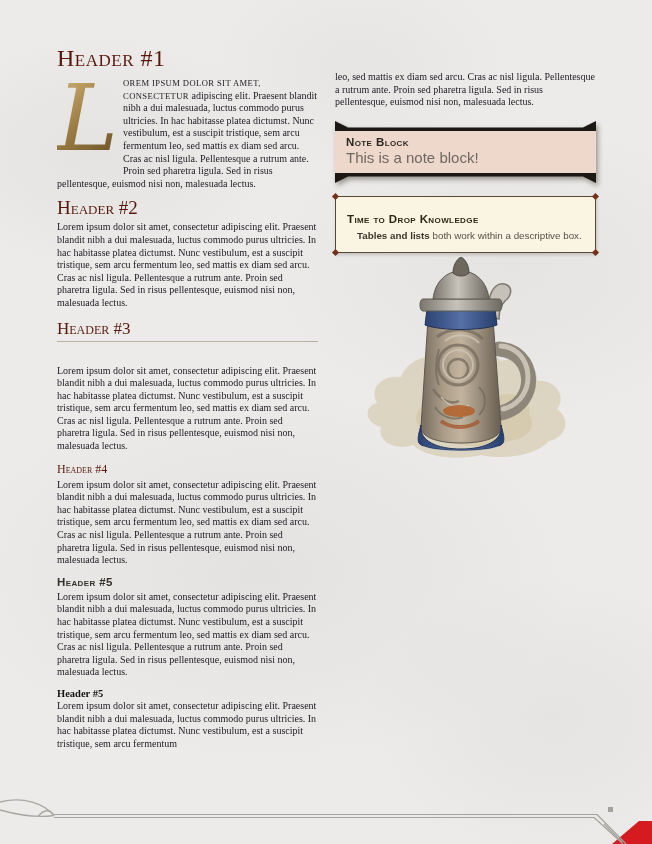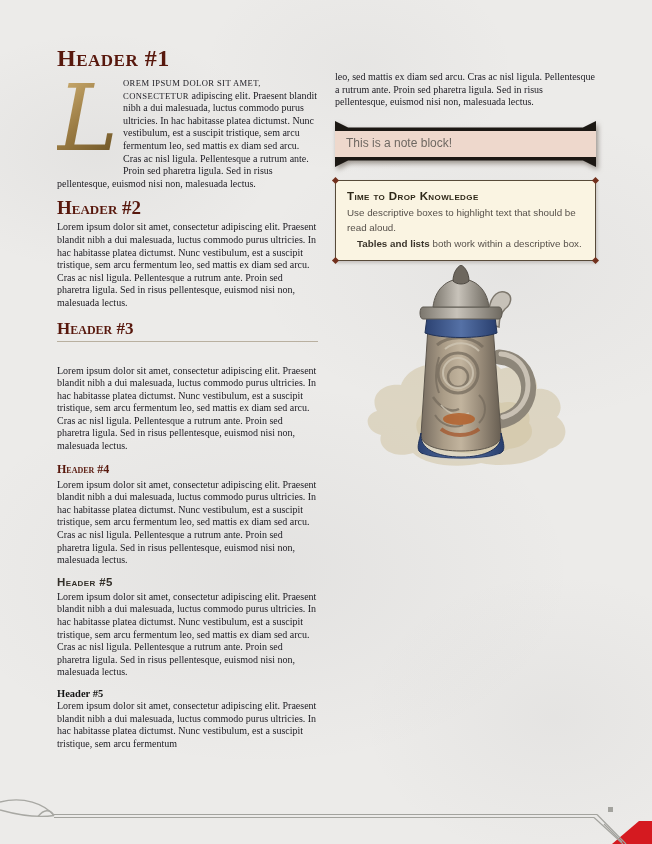--- a/index.html
+++ b/index.html
@@ -18,21 +18,21 @@
     color:#1c1b22;
   }
   .columns{
     position:absolute; left:57px; top:45px; width:540px;
     display:flex; gap:17px;
   }
   .col{width:261px; flex:0 0 261px;}
   .col-right{padding-top:26px;}
 
   
-  h1,h2,h3,h4{font-variant:small-caps; color:#58180d; margin:0; font-weight:700; font-family:"Liberation Serif",serif;}
+  h1,h2,h3,h4{font-variant:small-caps; color:#58180d; margin:0; font-weight:400; font-family:"Liberation Serif",serif;}
   h1{font-size:24px; letter-spacing:.5px; margin-bottom:5px;}
   h2{font-size:19px; margin-top:0; margin-bottom:2px;}
   h3{font-size:17px; margin-top:2px; margin-bottom:23px; padding-bottom:2px; border-bottom:1.5px solid #b9b0a0;}
   h4{font-size:12px; margin-top:2px; margin-bottom:2px;}
   .h5-caps{font-family:"Liberation Sans",sans-serif; font-variant:small-caps; font-weight:600;
     font-size:11.5px; color:#332f29; letter-spacing:.4px; margin:2px 0 3px 0;}
   .h6-bold{font-size:10.5px; font-weight:700; color:#141414; margin:2px 0 1px 0;}
 
   
   .body-text{font-size:10px; line-height:12.6px; margin:0 0 9px 0; text-align:left;}
@@ -55,27 +55,27 @@
   .note-block{
     position:relative; margin:12px 0 13px 0;
     filter:drop-shadow(2px 3px 2.5px rgba(90,78,68,.55));
   }
   .note-bar{display:block; width:100%; height:10px;}
   .note-bar polygon{fill:#1c1814;}
   .note-bar.bottom{transform:scaleY(-1);}
   .note-body{background:#eed8cc; padding:5px 11px 7px 11px;}
   .note-title{font-family:"Liberation Sans",sans-serif; font-variant:small-caps; font-weight:700;
     font-size:11.5px; color:#2c2722; letter-spacing:.4px; margin:0 0 1px 0;}
-  .note-text{font-family:"Liberation Sans",sans-serif; font-size:12px; color:#6e6862; margin:0;}
+  .note-text{font-family:"Liberation Sans",sans-serif; font-size:15px; color:#6e6862; margin:0;}
 
   
   .descriptive-box{
     position:relative; margin:0 0 4px 0;
     background:#faf4e2; border:1px solid #574a39;
-    padding:9px 11px 9px 11px;
+    padding:16px 11px 9px 11px;
     box-shadow:1px 2px 3px rgba(90,80,70,.25);
   }
   .corner-dot{position:absolute; width:5px; height:5px; background:#72301d; transform:rotate(45deg);}
   .corner-dot.tl{top:-3px; left:-3px;}
   .corner-dot.tr{top:-3px; right:-3px;}
   .corner-dot.bl{bottom:-3px; left:-3px;}
   .corner-dot.br{bottom:-3px; right:-3px;}
   .desc-title{font-family:"Liberation Sans",sans-serif; font-variant:small-caps; font-weight:700;
     font-size:11.5px; color:#2e2718; letter-spacing:.4px; margin:0 0 3px 0;}
   .desc-text{font-family:"Liberation Sans",sans-serif; font-size:9.8px; line-height:15px; color:#56504a; margin:0;}
@@ -124,34 +124,34 @@
 
     <div class="col col-right">
 
       <p class="body-text">leo, sed mattis ex diam sed arcu. Cras ac nisl ligula. Pellentesque a rutrum ante. Proin sed pharetra ligula. Sed in risus pellentesque, euismod nisi non, malesuada lectus.</p>
 
       <div class="note-block">
         <svg class="note-bar top" viewBox="0 0 100 10" preserveAspectRatio="none" aria-hidden="true">
           <polygon points="0,0 5,6.5 95,6.5 100,0 100,10 0,10"></polygon>
         </svg>
         <div class="note-body">
+          <div class="note-title">Note Block</div>
           <p class="note-text">This is a note block!</p>
         </div>
         <svg class="note-bar bottom" viewBox="0 0 100 10" preserveAspectRatio="none" aria-hidden="true">
           <polygon points="0,0 5,6.5 95,6.5 100,0 100,10 0,10"></polygon>
         </svg>
       </div>
 
       <div class="descriptive-box">
         <span class="corner-dot tl"></span>
         <span class="corner-dot tr"></span>
         <span class="corner-dot bl"></span>
         <span class="corner-dot br"></span>
         <div class="desc-title">Time to Drop Knowledge</div>
-        <p class="desc-text">Use descriptive boxes to highlight text that should be read aloud.</p>
         <p class="desc-text indent"><span class="desc-bold">Tables and lists</span><span> both work within a descriptive box.</span></p>
       </div>
 
       <svg class="illustration" width="240" height="205" viewBox="0 0 240 205" aria-hidden="true">
         <defs>
           <linearGradient id="bodyGrad" x1="0" y1="0" x2="1" y2="0">
             <stop offset="0" stop-color="#766c60"></stop>
             <stop offset="0.28" stop-color="#aa9c87"></stop>
             <stop offset="0.5" stop-color="#c2b49e"></stop>
             <stop offset="0.75" stop-color="#978a78"></stop>

